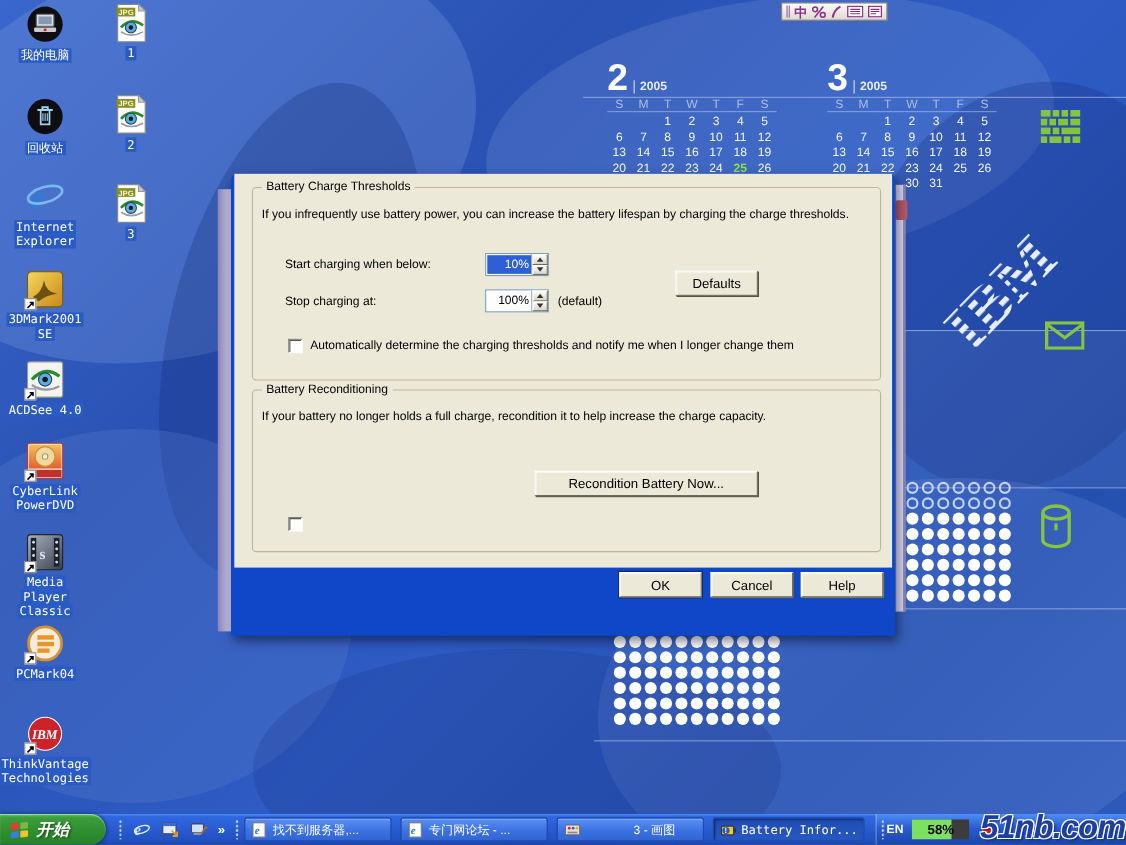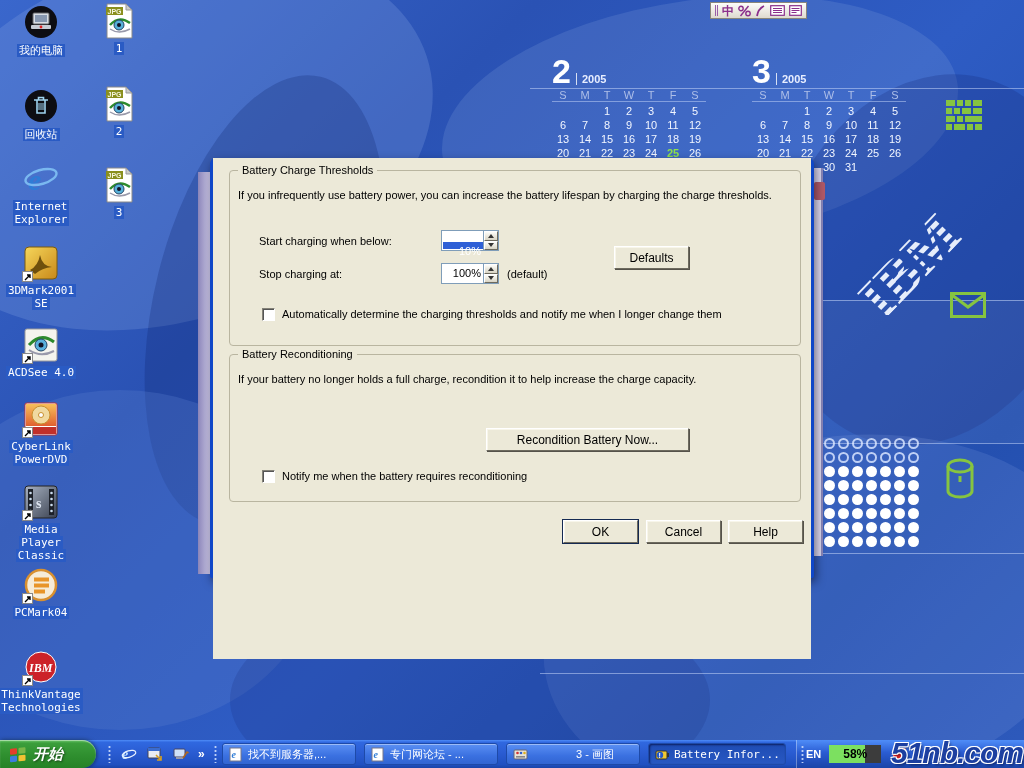--- a/index.html
+++ b/index.html
@@ -51,30 +51,30 @@
   .dialog { position:absolute; left:210px; top:158px; width:604px; height:420px; z-index:4;
     background:#0f47c8; border-radius:6px 6px 2px 2px; padding:0 3px 3px;
     box-shadow:2px 4px 10px rgba(0,0,20,.5); }
   .titlebar { height:24px; display:flex; align-items:center;
     background:linear-gradient(180deg,#3d85f0 0%,#1c5bd8 20%,#0f47c8 55%,#1a55d4 85%,#0c3cb0 100%);
     border-radius:5px 5px 0 0; padding:0 5px 0 9px; }
   .titlebar .title { flex:1; color:#fff; font-family:"DejaVu Sans Mono",monospace; font-weight:bold; font-size:13px; letter-spacing:1px; text-shadow:1px 1px 1px #0a2a80; }
   .close-btn { width:21px; height:19px; border-radius:3px; border:1px solid #f4f4f4;
     background:radial-gradient(circle at 35% 30%,#f7a08c,#e35135 55%,#b92a10);
     display:flex; align-items:center; justify-content:center; cursor:pointer; }
-  .dlg-body { position:relative; height:501px; background:#ece9d8; font-size:11px; color:#000; }
+  .dlg-body { position:relative; height:358px; background:#ece9d8; font-size:11px; color:#000; }
 
   .group { position:absolute; border:1px solid #b9b5a0; border-radius:4px; }
   .legend { position:absolute; top:-7px; left:8px; background:#ece9d8; padding:0 4px; font-size:11px; }
   .desc { position:absolute; left:8px; top:18px; width:556px; }
 
   .fld-label { position:absolute; font-size:11px; }
   .spinbox { position:absolute; width:58px; height:21px; display:flex; background:#fff; border:1px solid #7f9db9; }
   .spin-val { flex:1; text-align:right; line-height:19px; padding-right:2px; font-size:11px; }
-  .spin-val.selected { background:#2e5fd6; color:#fff; margin:11px 0 1px 1px; }
+  .spin-val.selected { background:#2e5fd6; color:#fff; margin:1px 0 1px 1px; }
   .spin-btns { width:15px; display:flex; flex-direction:column; border-left:1px solid #7f9db9; }
   .sb { flex:1; background:linear-gradient(180deg,#fdfdfa,#d8d4c4); border:1px solid; border-color:#fff #6d6a5e #6d6a5e #fff; position:relative; cursor:pointer; }
   .sb::after { content:""; position:absolute; left:50%; top:50%; transform:translate(-50%,-50%); border-left:3px solid transparent; border-right:3px solid transparent; }
   .sb.up::after { border-bottom:4px solid #333; }
   .sb.dn::after { border-top:4px solid #333; }
 
   .btn-classic { position:absolute; height:23px; background:#ece9d8; font-size:12px; font-family:"Liberation Sans",sans-serif; color:#000;
     border:1px solid; border-color:#fff #6d6a5e #6d6a5e #fff; box-shadow:1px 1px 0 #55524a, inset 1px 1px 0 #f8f6ea; cursor:pointer; }
   .btn-default { box-shadow:0 0 0 1px #152a52, inset 1px 1px 0 #f8f6ea; }
 
@@ -662,21 +662,20 @@
         <span class="chk-lab">Automatically determine the charging thresholds and notify me when I longer change them</span>
       </div>
     </div>
 
     <div class="group" style="left:16px;top:196px;width:572px;height:148px;">
       <span class="legend">Battery Reconditioning</span>
       <div class="desc">If your battery no longer holds a full charge, recondition it to help increase the charge capacity.</div>
       <button class="btn-classic" style="left:256px;top:73px;width:203px;">Recondition Battery Now...</button>
       <div class="chk-row" style="left:32px;top:115px;width:520px;">
         <span class="chk-box"></span>
-        <span class="chk-lab">Notify me when the battery requires reconditioning</span>
       </div>
     </div>
 
     <button class="btn-classic btn-default" style="left:350px;top:362px;width:75px;">OK</button>
     <button class="btn-classic" style="left:433px;top:362px;width:75px;">Cancel</button>
     <button class="btn-classic" style="left:515px;top:362px;width:75px;">Help</button>
   </div>
 </div>
 
 <div class="taskbar">

